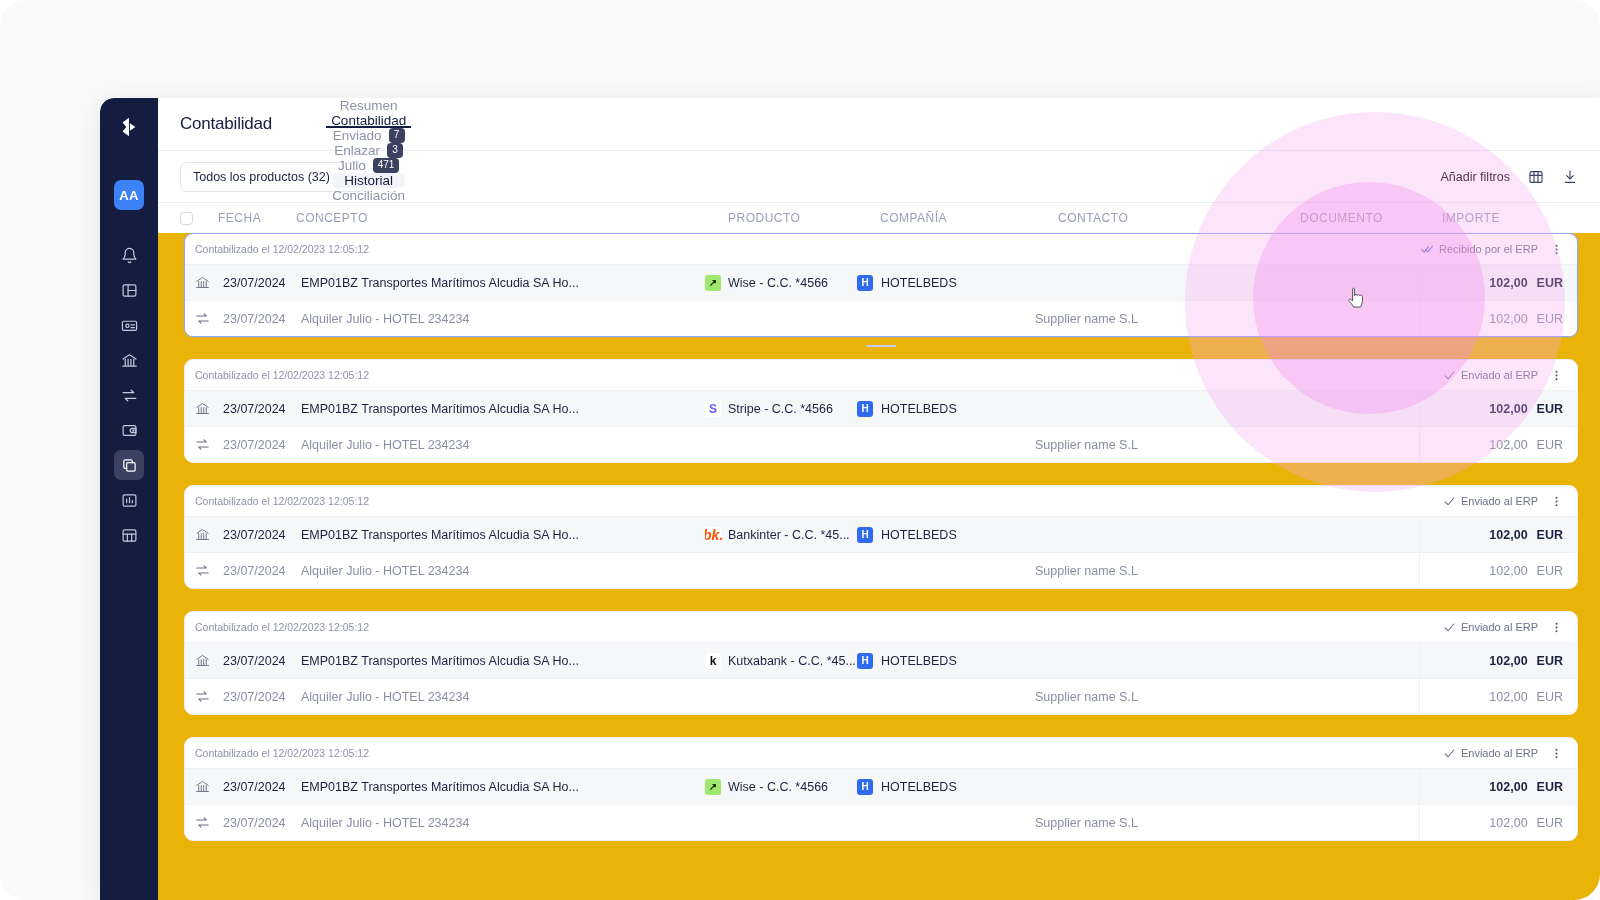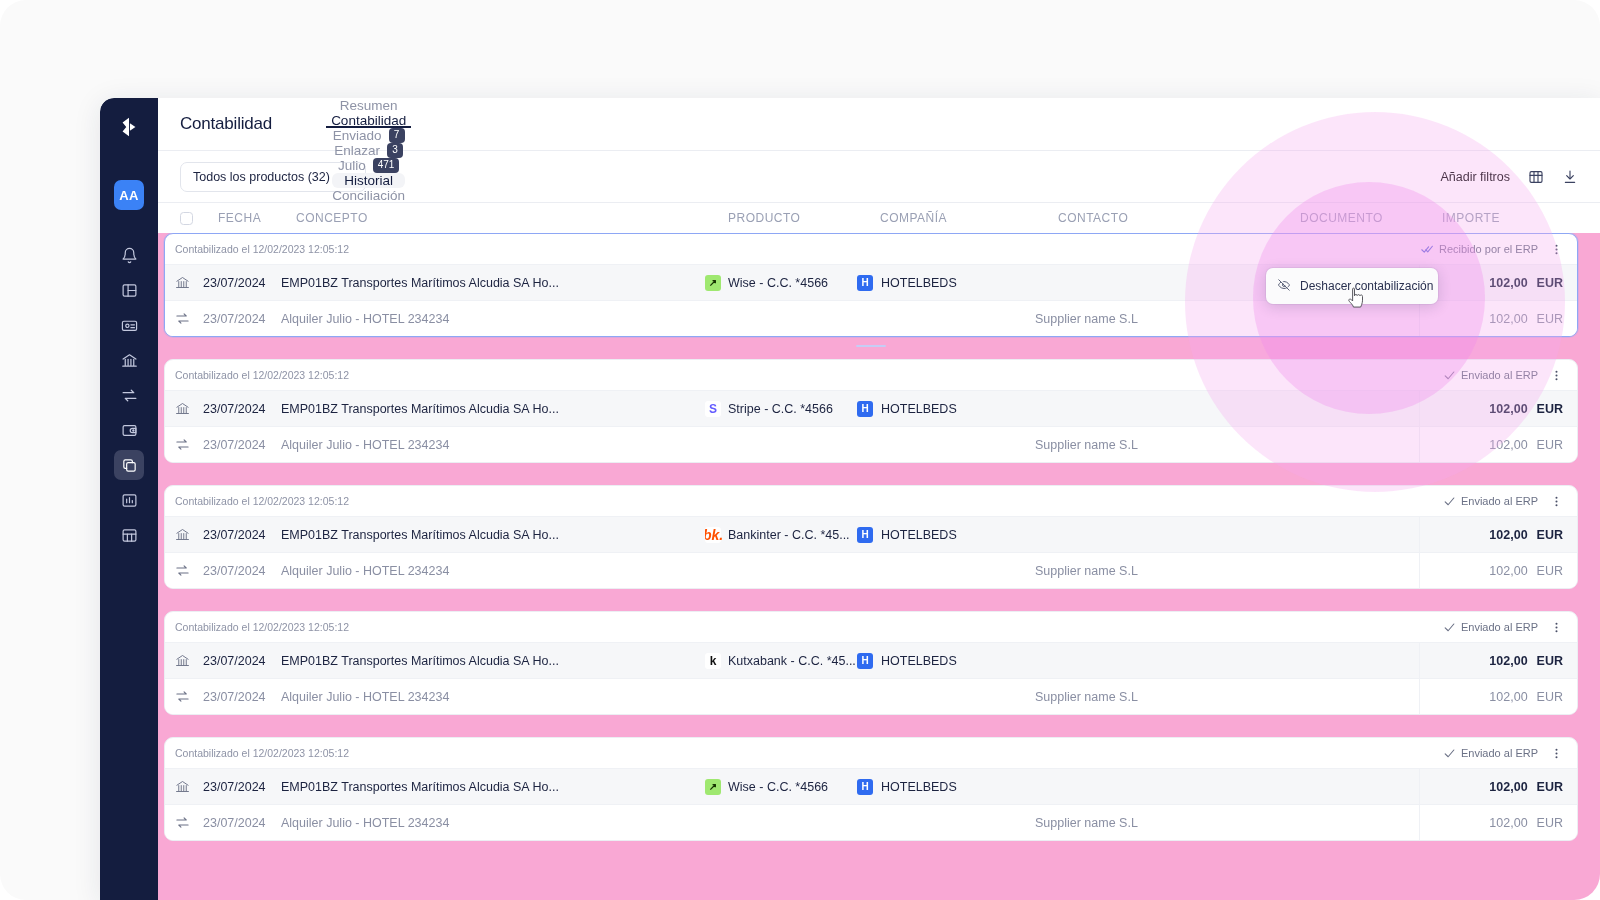--- a/index.html
+++ b/index.html
@@ -128,21 +128,21 @@
   .col-fecha { width: 78px; flex: 0 0 78px; }
   .col-concepto { flex: 1 1 auto; min-width: 0; }
   .col-producto { width: 152px; flex: 0 0 152px; }
   .col-compania { width: 178px; flex: 0 0 178px; }
   .col-contacto { width: 242px; flex: 0 0 242px; }
   .col-documento { width: 142px; flex: 0 0 142px; }
   .col-importe  { width: 158px; flex: 0 0 158px; }
 
   
   #table-body {
-    flex: 1; overflow: hidden; padding: 0 22px 0 6px; background:#f9a8d4;
+    flex: 1; overflow: hidden; padding: 0 22px 0 26px; background:#eab308;
     position: relative;
   }
 
   
   .card {
     background: #fff;
     border: 1px solid #eceef3;
     border-radius: 9px;
     margin-bottom: 22px;
     overflow: hidden;
@@ -754,33 +754,20 @@
             </div>
           </div>
         </div>
 
     </div>
   </div>
 
   <div class="halo" id="halo-outer"></div>
   <div class="halo" id="halo-inner"></div>
 
-  <div id="context-menu">
-    <div class="menu-item">
-      <span>
-        <svg viewBox="0 0 24 24" fill="none" stroke="currentColor" stroke-width="1.7" stroke-linecap="round" stroke-linejoin="round">
-          <path d="M10.6 6.2A9.7 9.7 0 0 1 12 6c6 0 9.5 6 9.5 6a17 17 0 0 1-3 3.6"></path>
-          <path d="M6.2 7.3A17 17 0 0 0 2.5 12S6 18 12 18a9.9 9.9 0 0 0 4.2-.9"></path>
-          <path d="M9.9 9.9a3 3 0 0 0 4.2 4.2"></path>
-          <line x1="3" y1="3" x2="21" y2="21"></line>
-        </svg>
-      </span>
-      <span>Deshacer contabilización</span>
-    </div>
-  </div>
 
   <div id="cursor">
     <svg viewBox="0 0 26 28" fill="#ffffff" stroke="#4a4a52" stroke-width="1.1" stroke-linejoin="round">
       <path d="M9 3.2c0-1.2 2.2-1.2 2.2 0v8.2c.4-1 .9-1.6 1.6-1.6.9 0 1.4.5 1.6 1.3.3-.7.8-1.1 1.6-1.1.9 0 1.4.5 1.6 1.3.3-.6.8-.9 1.5-.9 1 0 1.6.7 1.6 1.9v4.3c0 3.6-1.6 6.6-2.2 8.1H10c-.5-1.7-1.4-2.8-3-4.6-1.2-1.4-2.5-2.4-2.5-3.5 0-1 1-1.6 2-1.2 1 .4 1.7 1 2.5 2.1V3.2z"></path>
     </svg>
   </div>
 
 </div>
 
 </body></html>

